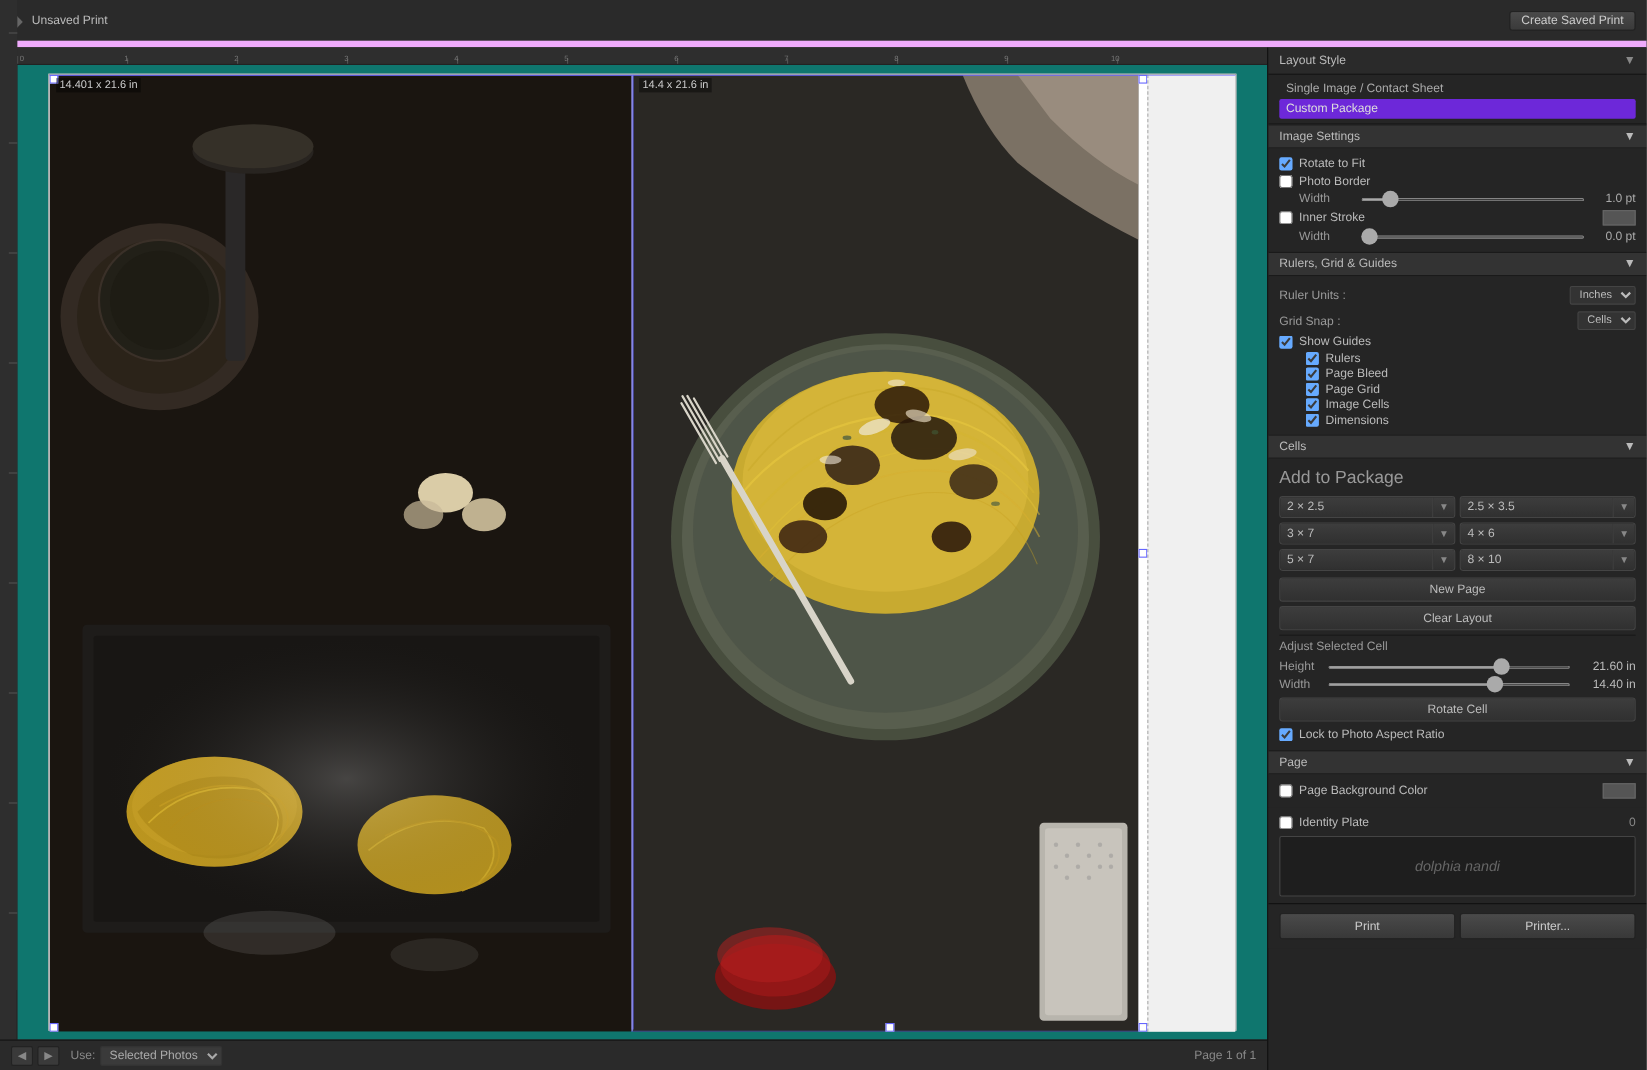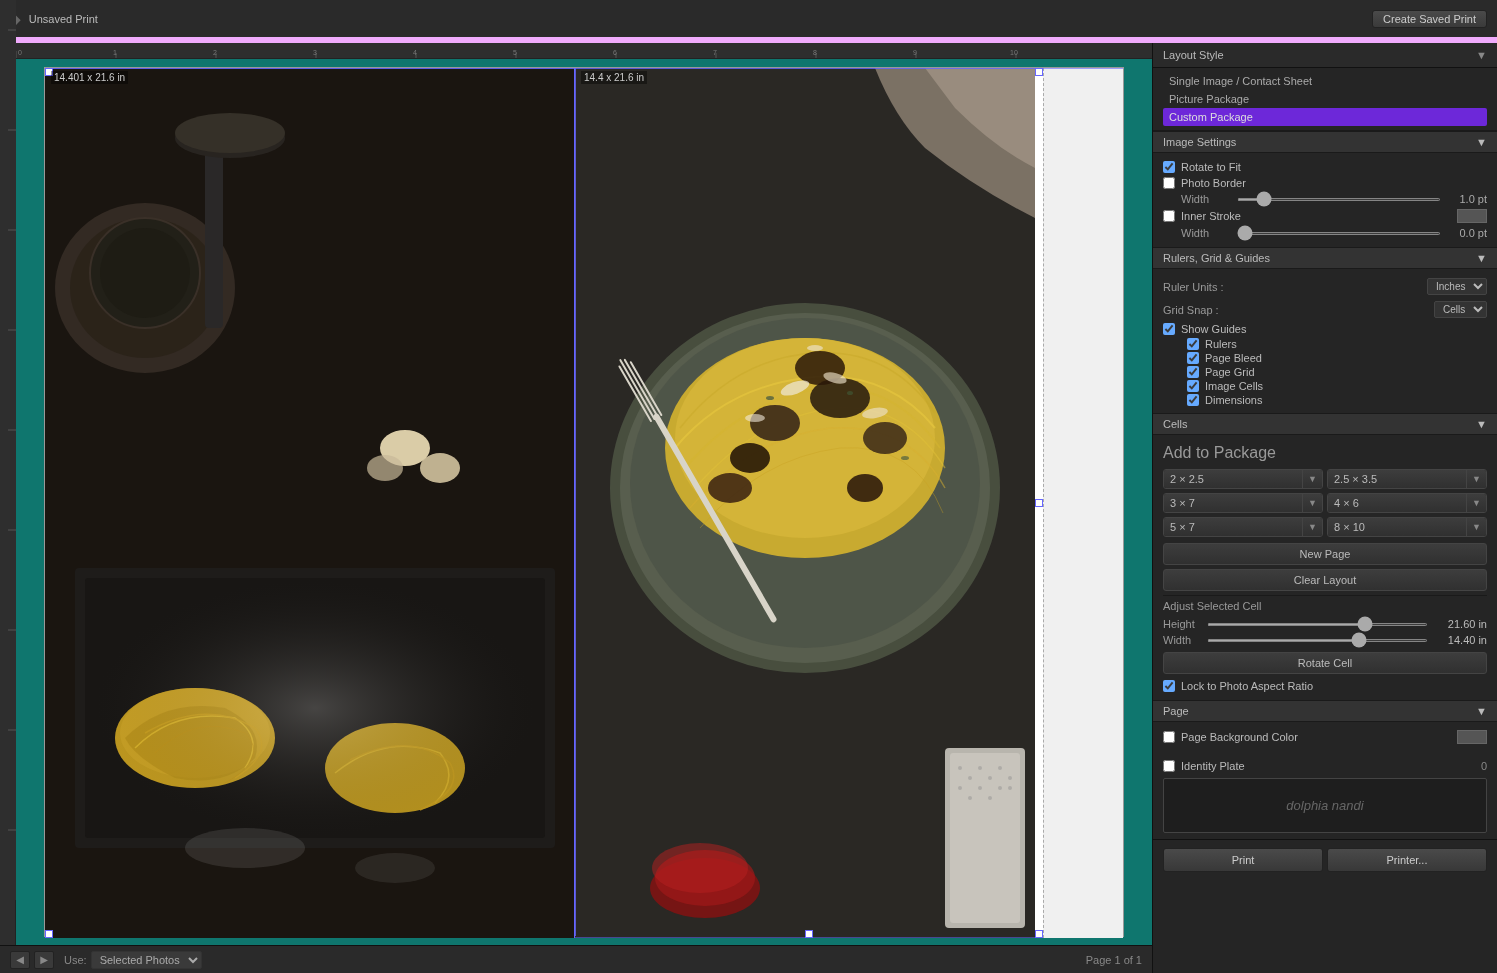--- a/index.html
+++ b/index.html
@@ -747,21 +747,20 @@
 
   <div class="right-panel">
 
     <div class="panel-layout-header">
       <span>Layout Style</span>
       <span style="color:#888;">▼</span>
     </div>
 
     <div class="layout-options">
       <div class="layout-option">Single Image / Contact Sheet</div>
-      <div class="layout-option">Picture Package</div>
       <div class="layout-option active">Custom Package</div>
     </div>
 
     <div class="section-header">
       <span>Image Settings</span>
       <span class="section-arrow">▼</span>
     </div>
     <div class="section-content">
       <div class="check-row">
         <input type="checkbox" checked="" style="">

